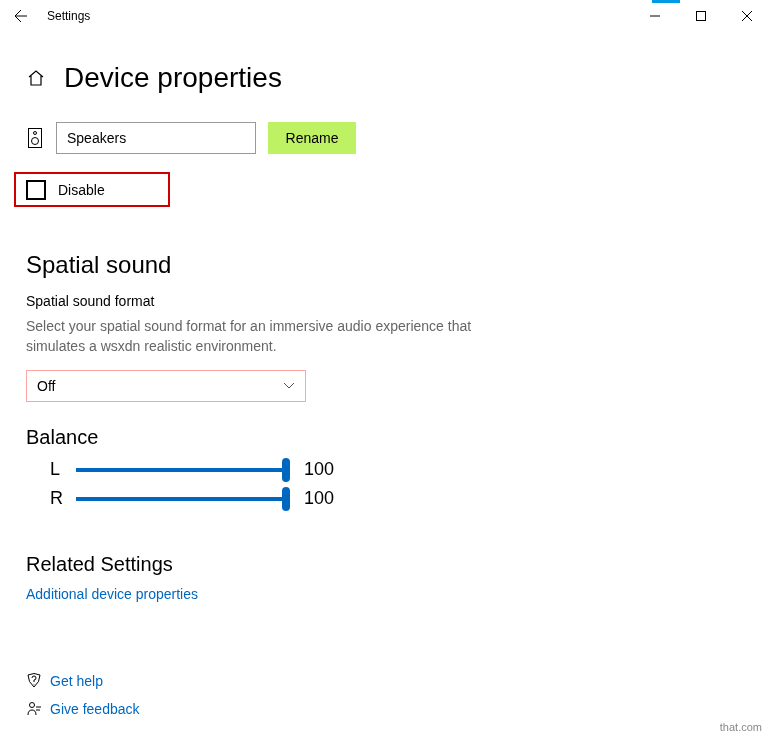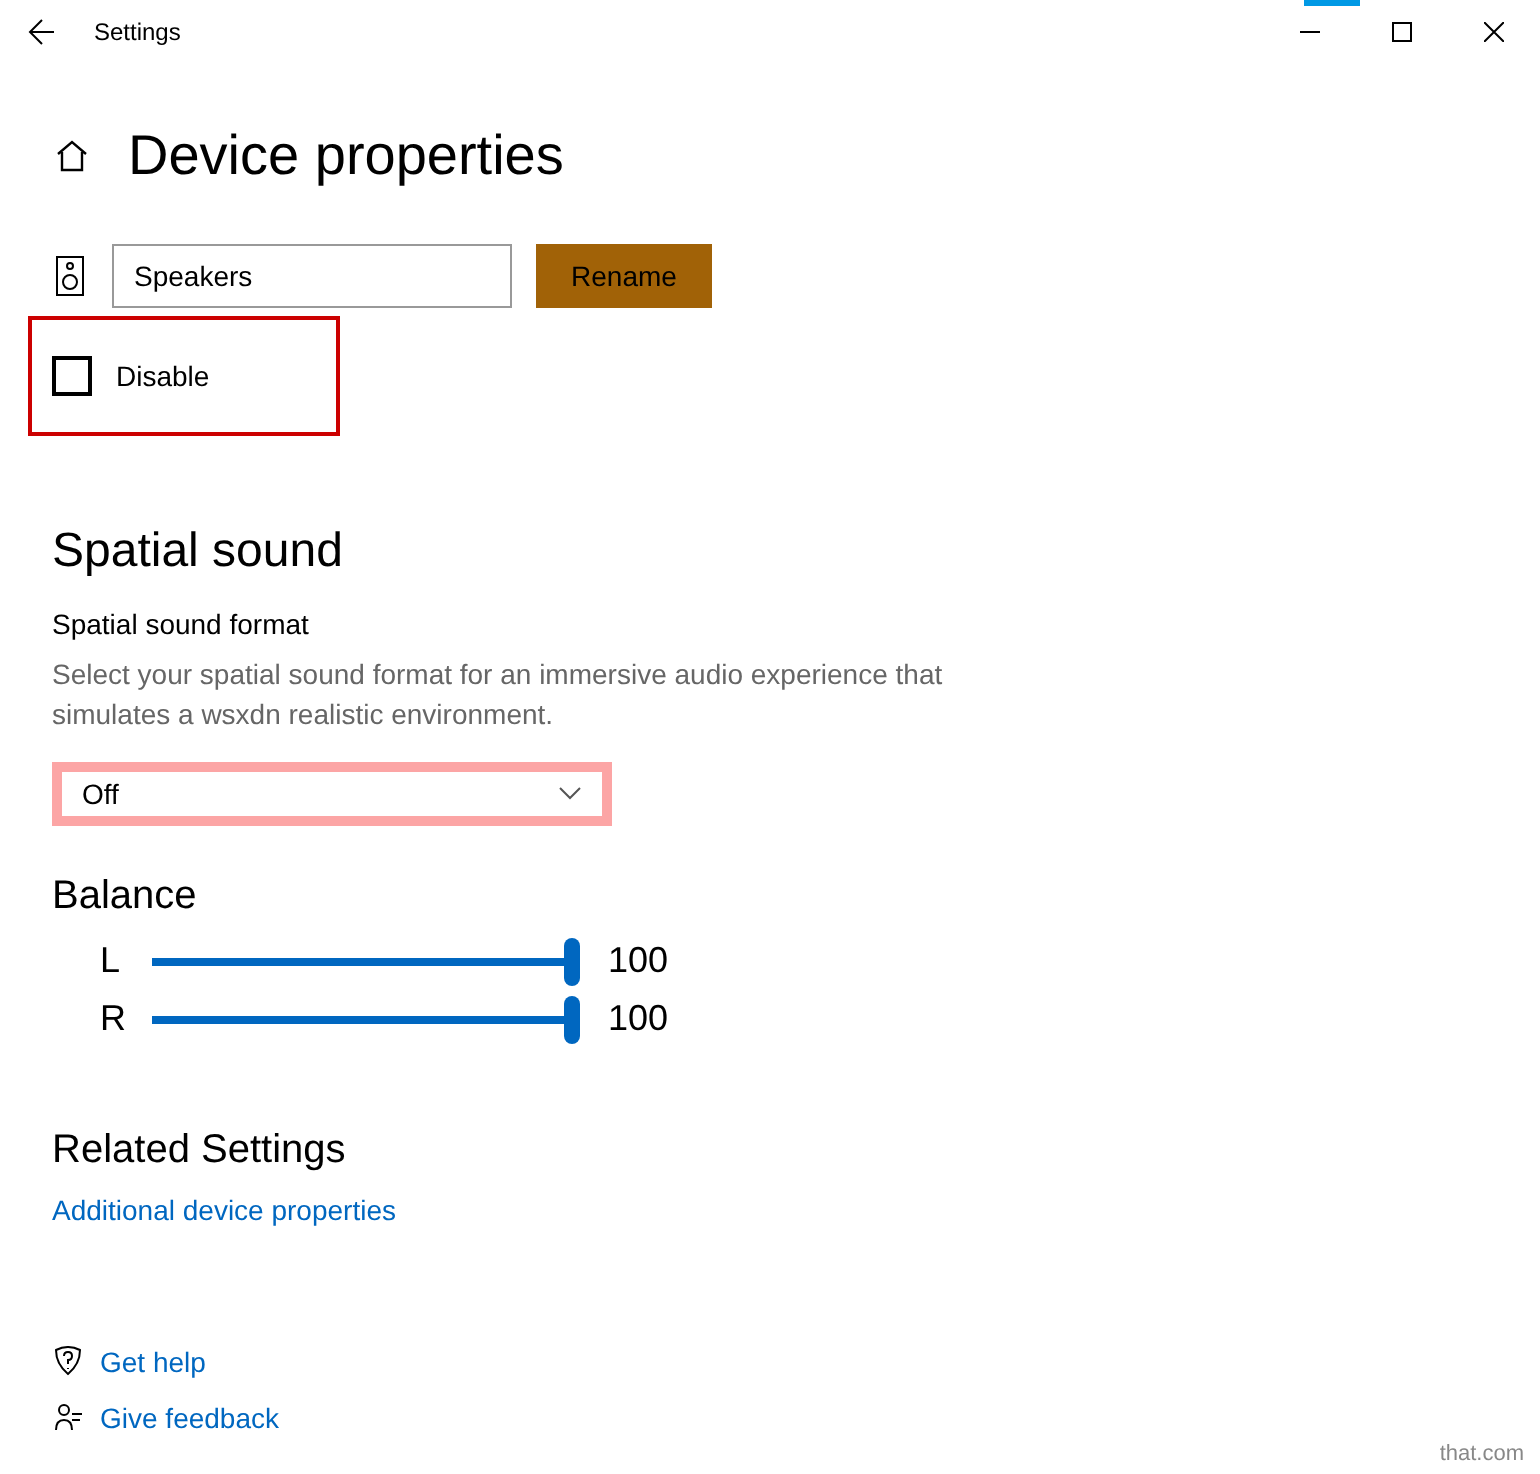--- a/index.html
+++ b/index.html
@@ -72,32 +72,32 @@
   }
   .name-input {
     width: 200px;
     height: 32px;
     border: 1px solid #999;
     padding: 0 10px;
     font-size: 14px;
     font-family: inherit;
   }
   .rename-btn {
-    background: #a16207;
+    background: #bef264;
     border: none;
     height: 32px;
     width: 88px;
     font-size: 14px;
     cursor: pointer;
   }
   .disable-box {
-    margin-top: 4px;
+    margin-top: 18px;
     border: 2px solid #cc0000;
     width: 156px;
-    height: 60px;
+    height: 35px;
     display: flex;
     align-items: center;
     padding-left: 10px;
     margin-left: -12px;
   }
   .checkbox {
     width: 20px;
     height: 20px;
     border: 2px solid #000;
     margin-right: 12px;
@@ -115,21 +115,21 @@
   .help-text {
     color: #666;
     font-size: 14px;
     max-width: 460px;
     line-height: 1.4;
     margin-bottom: 14px;
   }
   .dropdown {
     width: 280px;
     height: 32px;
-    border: 5px solid #fca5a5;
+    border: 1px solid #fca5a5;
     display: flex;
     align-items: center;
     justify-content: space-between;
     padding: 0 10px;
     cursor: pointer;
   }
   .balance-heading {
     font-size: 20px;
     font-weight: 400;
     margin-top: 24px;

